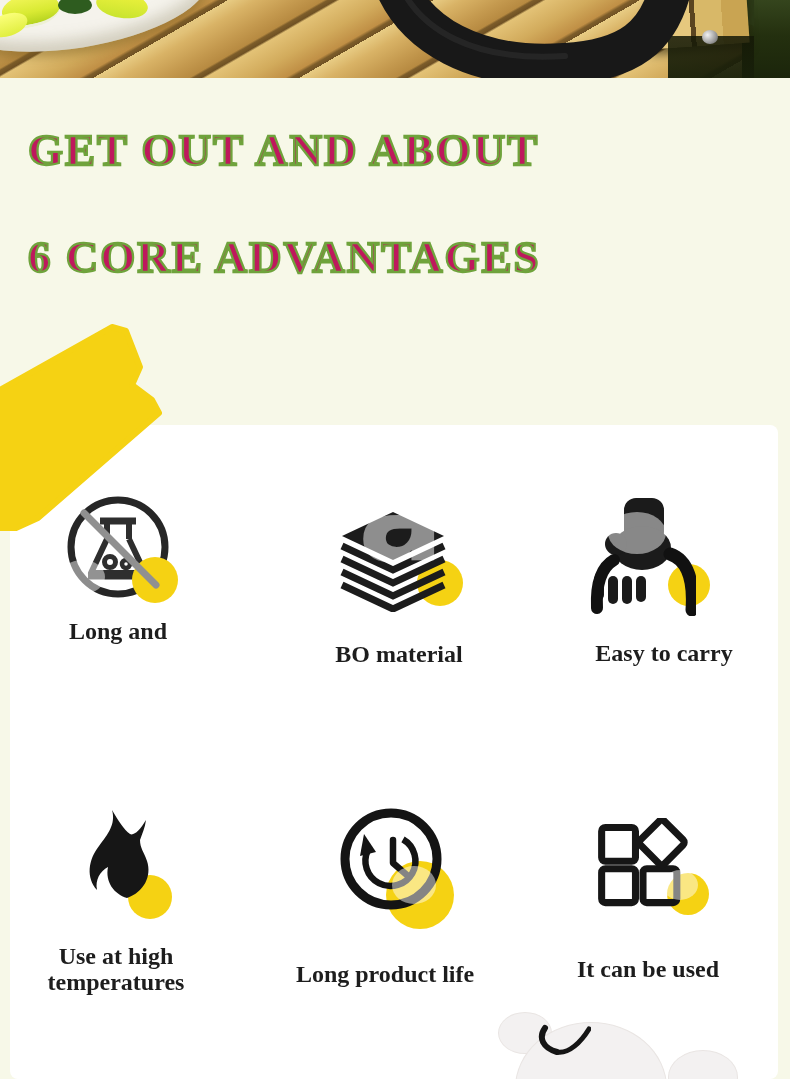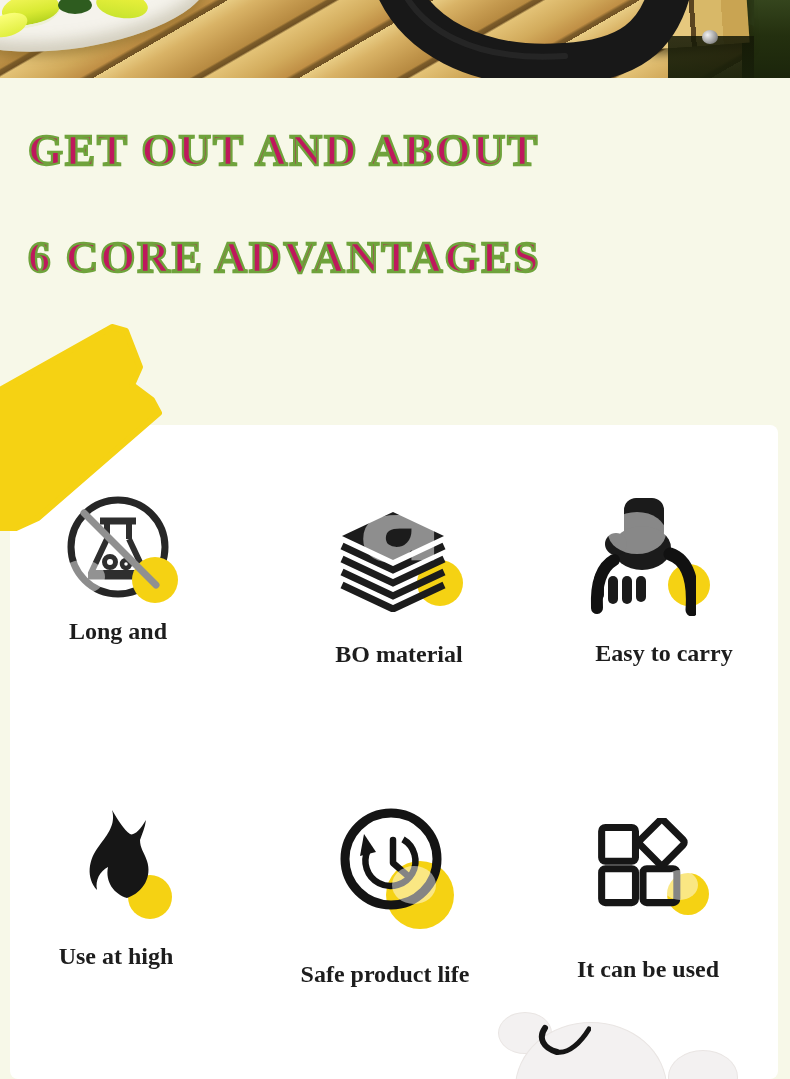--- a/index.html
+++ b/index.html
@@ -167,32 +167,33 @@
 </div>
 
 <div class="abs accent" style="left:128px;top:875px;width:44px;height:44px;z-index:2"></div>
 <svg class="icon" style="left:70px;top:808px;width:100px;height:112px;z-index:3" viewBox="0 0 100 112">
   <path d="M42,2 C46,16 38,26 29,38 C18,52 16,70 27,82 C25,72 30,63 38,59
            C35,74 44,86 57,90 C74,84 82,68 77,53 C74,44 70,40 70,32
            C72,26 75,20 76,12 C70,22 64,28 60,26 C54,22 48,12 42,2 Z" fill="#161616"></path>
 </svg>
 <div class="abs label" style="left:6px;top:943px;width:220px;z-index:2">
   <span>Use at high</span>
+  <span>temperatures</span>
 </div>
 
 <div class="abs accent" style="left:386px;top:861px;width:68px;height:68px;z-index:2"></div>
 <svg class="icon" style="left:336px;top:804px;width:110px;height:110px;z-index:3" viewBox="0 0 110 110">
   <circle cx="55" cy="55" r="46" fill="none" stroke="#141414" stroke-width="9"></circle>
   <path d="M 67,35.4 A 25,25 0 1 1 32,46" fill="none" stroke="#141414" stroke-width="6.5"></path>
   <polygon points="24,52 40,48 28,30" fill="#141414"></polygon>
   <path d="M57,36 L57,59 L72,72" fill="none" stroke="#141414" stroke-width="6.5" stroke-linecap="round" stroke-linejoin="round"></path>
 </svg>
 <div class="abs wm-blob" style="left:392px;top:866px;width:44px;height:38px;z-index:4"></div>
 <div class="abs label" style="left:275px;top:961px;width:220px;z-index:2">
-  <span>Safe product life</span>
+  <span>Long product life</span>
   <span></span>
 </div>
 
 <div class="abs accent" style="left:667px;top:873px;width:42px;height:42px;z-index:2"></div>
 <svg class="icon" style="left:596px;top:818px;width:94px;height:94px;z-index:3" viewBox="0 0 100 100">
   <rect x="6" y="10" width="36" height="36" rx="4" fill="none" stroke="#161616" stroke-width="7.5"></rect>
   <rect x="6" y="54" width="36" height="36" rx="4" fill="none" stroke="#161616" stroke-width="7.5"></rect>
   <rect x="50" y="54" width="36" height="36" rx="4" fill="none" stroke="#161616" stroke-width="7.5"></rect>
   <rect x="52" y="8" width="36" height="36" rx="4" transform="rotate(45 70 26)" fill="none" stroke="#161616" stroke-width="7.5"></rect>
 </svg>

